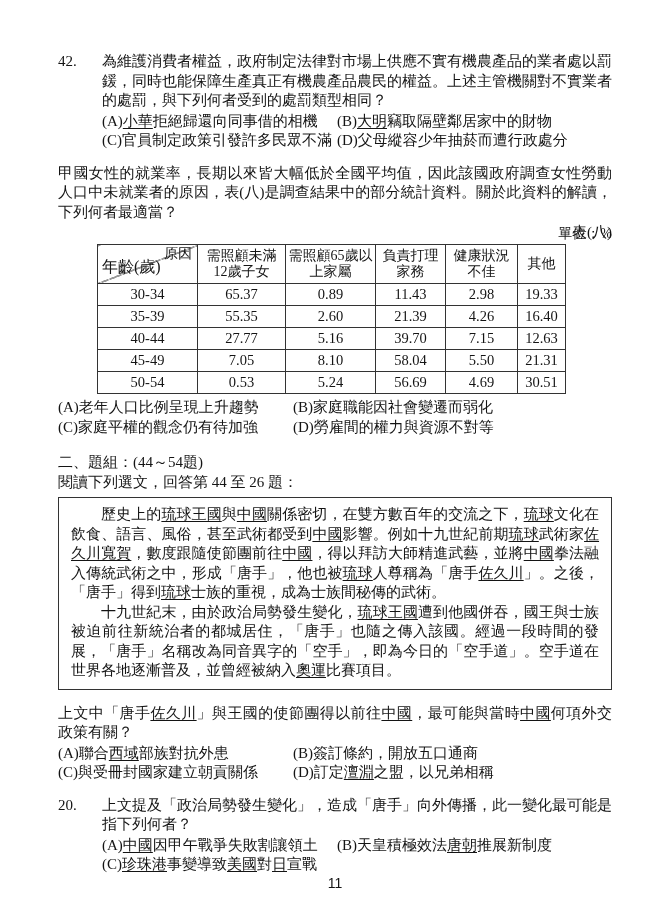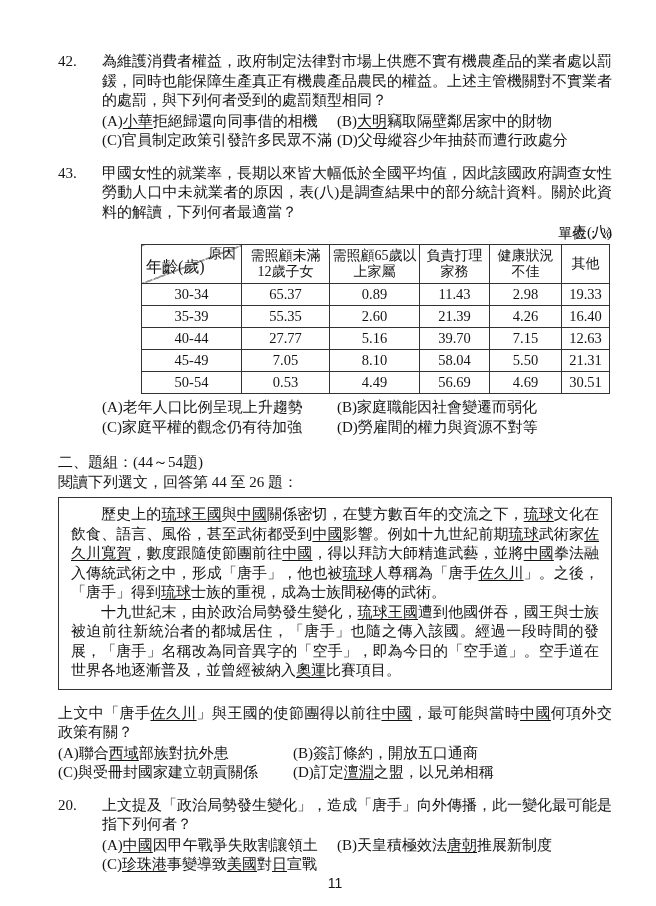--- a/index.html
+++ b/index.html
@@ -59,21 +59,20 @@
       <div class="opts">
         <div class="opt"><span>(A)</span><span><span class="u">小華</span><span>拒絕歸還向同事借的相機</span></span></div>
         <div class="opt"><span>(B)</span><span><span class="u">大明</span><span>竊取隔壁鄰居家中的財物</span></span></div>
         <div class="opt"><span>(C)</span><span><span>官員制定政策引發許多民眾不滿</span></span></div>
         <div class="opt"><span>(D)</span><span><span>父母縱容少年抽菸而遭行政處分</span></span></div>
       </div>
     </div>
   </section>
 
   <section class="q">
-    <span class="qnum">43.</span>
     <div class="qbody">
       <p class="stem"><span>甲國女性的就業率，長期以來皆大幅低於全國平均值，因此該國政府調查女性勞動人口中未就業者的原因，表(八)是調查結果中的部分統計資料。關於此資料的解讀，下列何者最適當？</span></p>
       <div class="tbl-wrap">
         <div class="tbl-title-row">
           <span>表(八)</span>
           <span class="tbl-unit">單位：%</span>
         </div>
         <table class="stats">
           <colgroup>
             <col style="width:100px">
@@ -123,21 +122,21 @@
             <td>45-49</td>
             <td>7.05</td>
             <td>8.10</td>
             <td>58.04</td>
             <td>5.50</td>
             <td>21.31</td>
           </tr>
           <tr class="data-row">
             <td>50-54</td>
             <td>0.53</td>
-            <td>4.49</td>
+            <td>5.24</td>
             <td>56.69</td>
             <td>4.69</td>
             <td>30.51</td>
           </tr>
         </tbody>
           </table>
       </div>
       <div class="opts">
         <div class="opt"><span>(A)</span><span><span>老年人口比例呈現上升趨勢</span></span></div>
         <div class="opt"><span>(B)</span><span><span>家庭職能因社會變遷而弱化</span></span></div>

